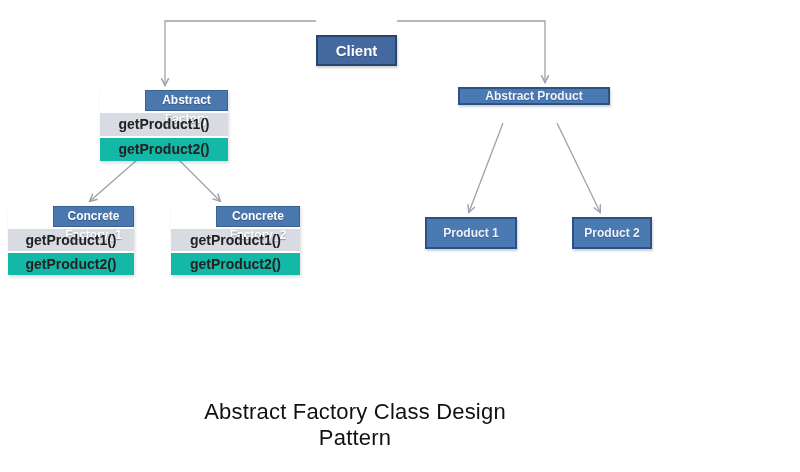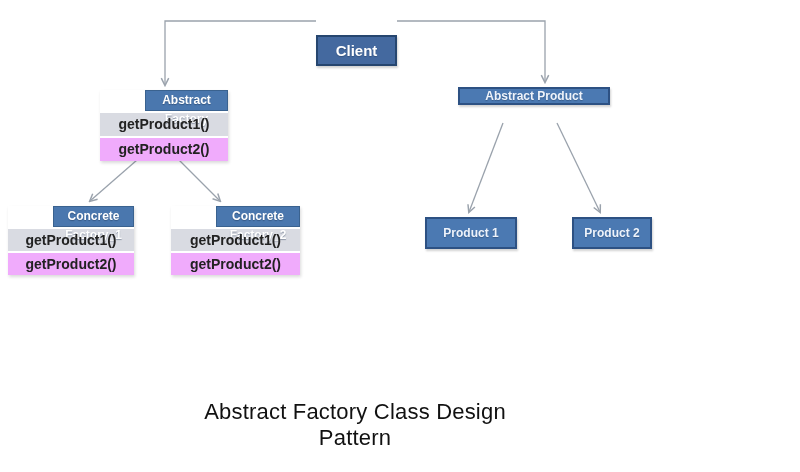--- a/index.html
+++ b/index.html
@@ -65,21 +65,21 @@
   .uml-row {
     height: 23px;
     line-height: 23px;
     margin-top: 2px;
     text-align: center;
     font-size: 14px;
     font-weight: 600;
     color: #222222;
   }
   .uml-row.odd  { background: #d9dbe2; }
-  .uml-row.even { background: #f0abfc; }
+  .uml-row.even { background: #14b8a6; }
   .uml.small .uml-row { height: 22px; line-height: 22px; }
   .caption {
     position: absolute;
     left: 170px;
     top: 399px;
     width: 370px;
     text-align: center;
     font-size: 22px;
     color: #111111;
     letter-spacing: .2px;

